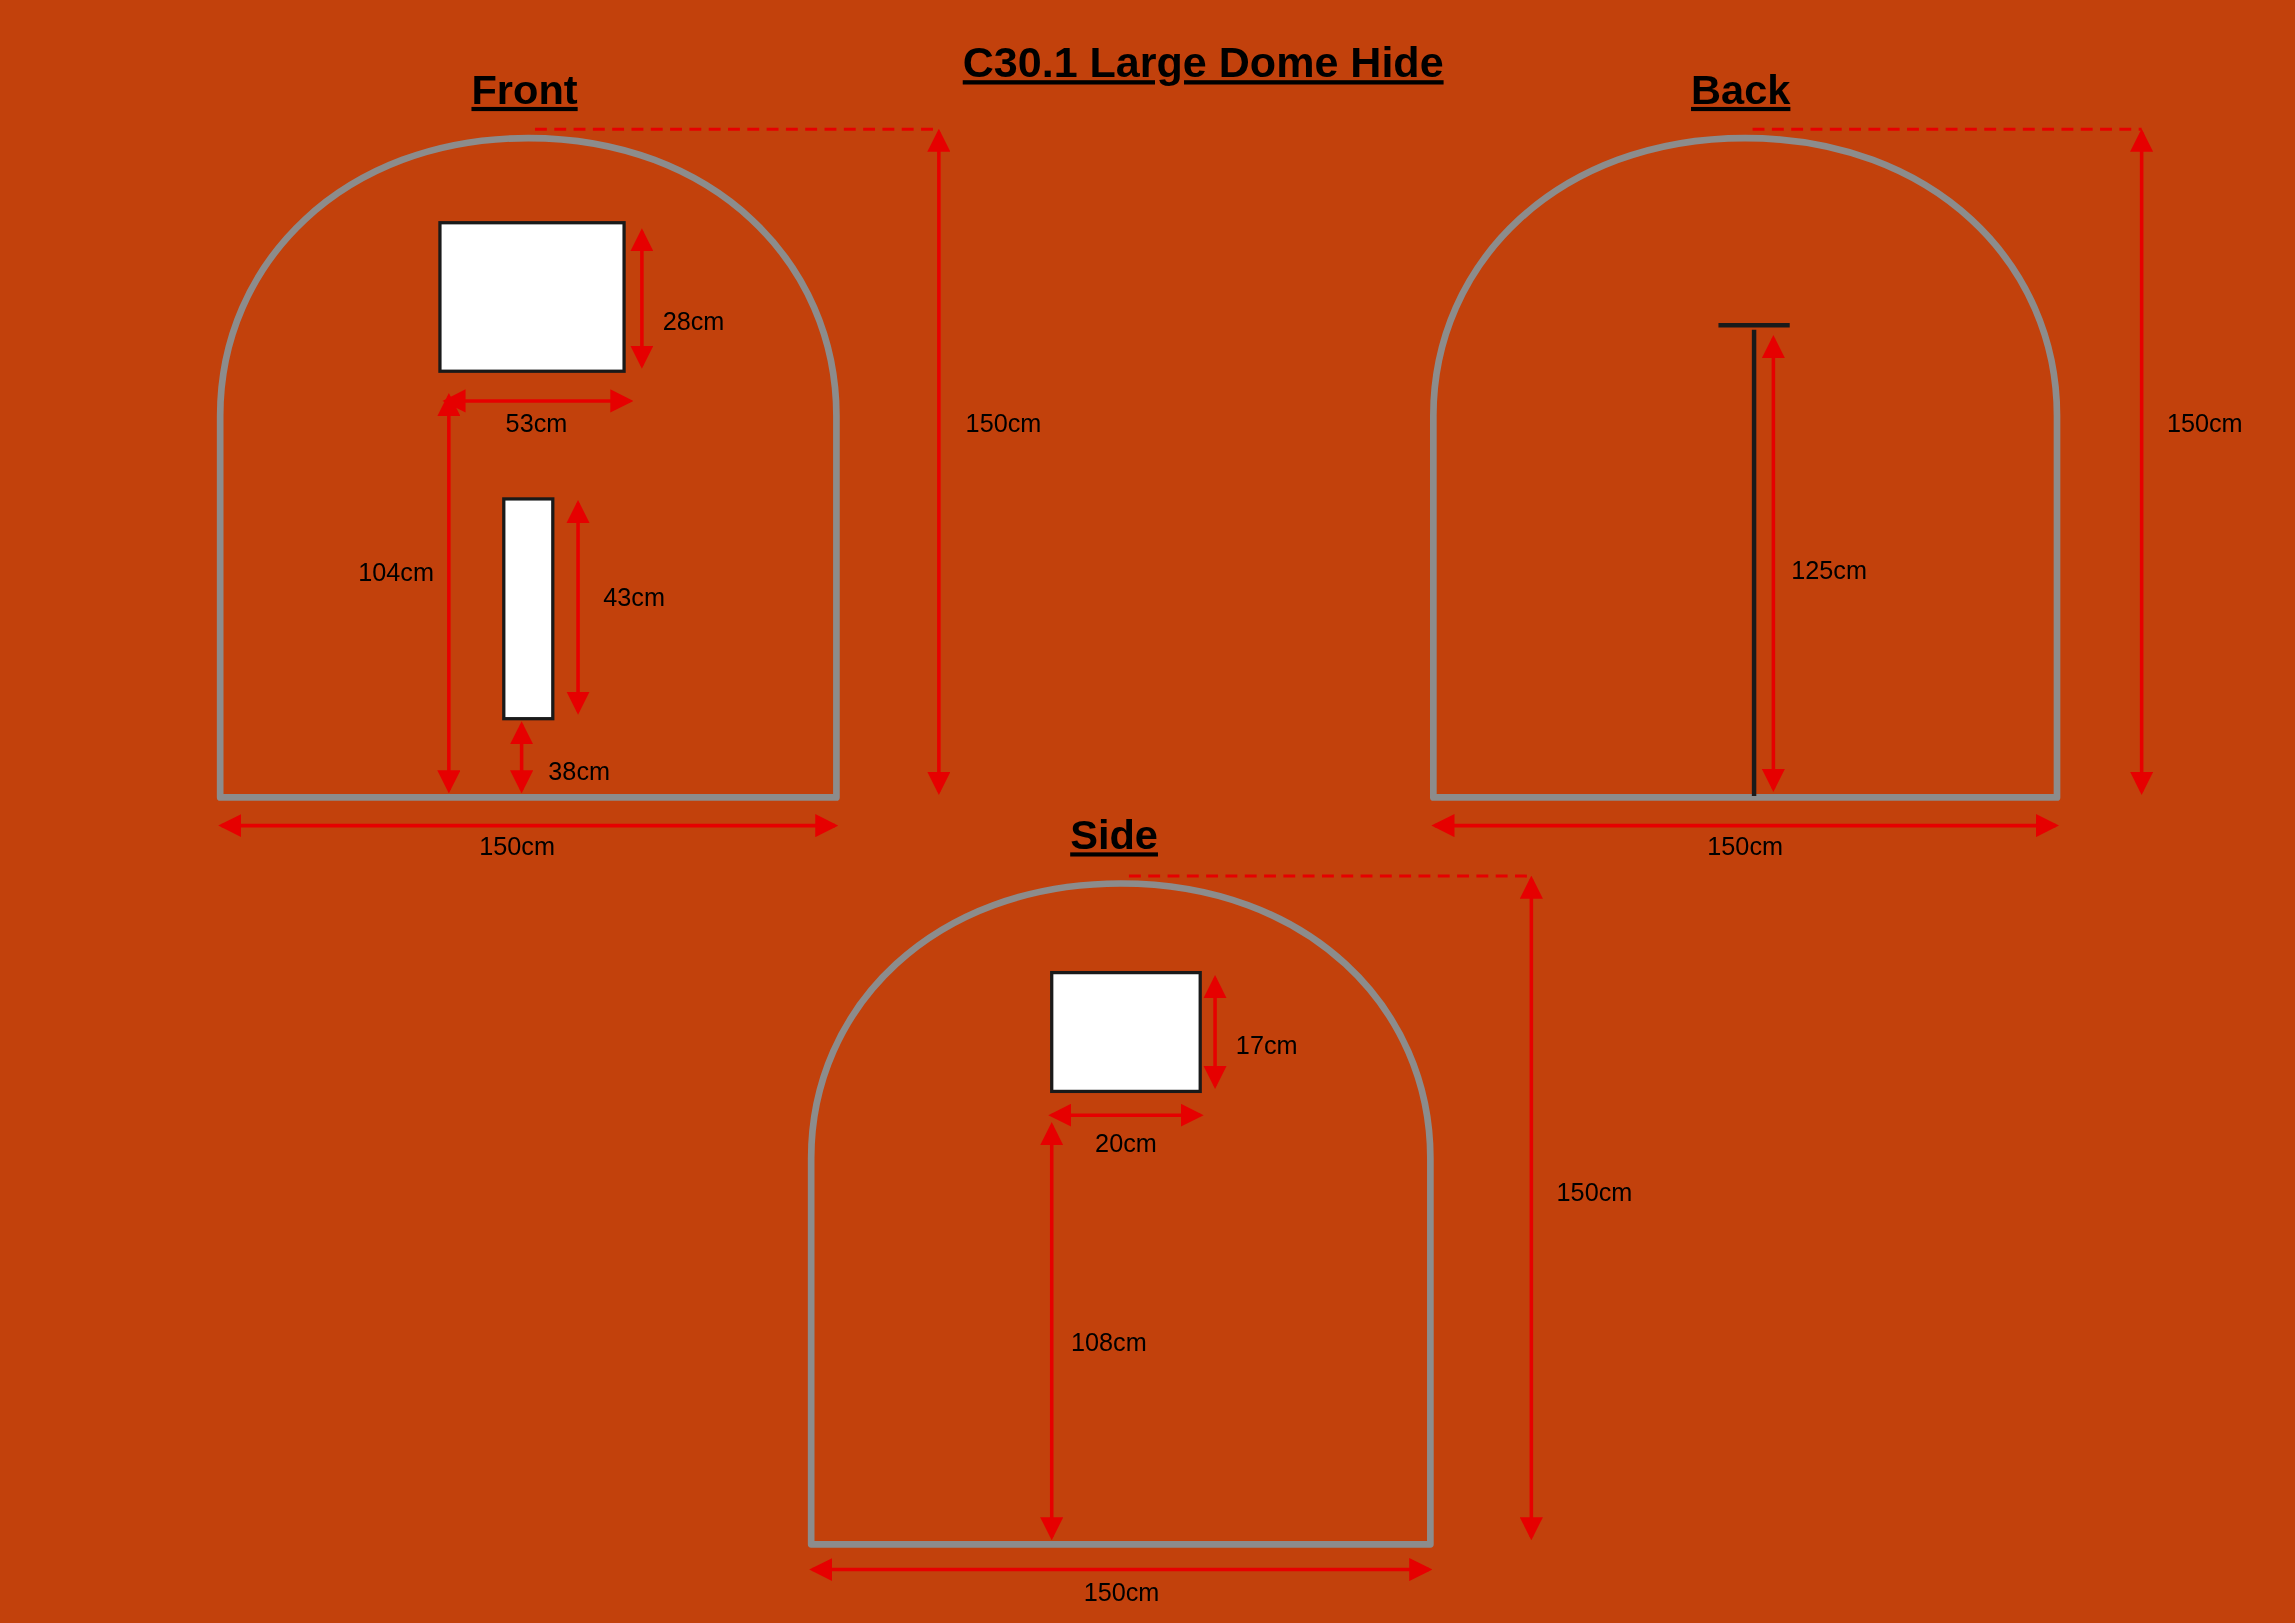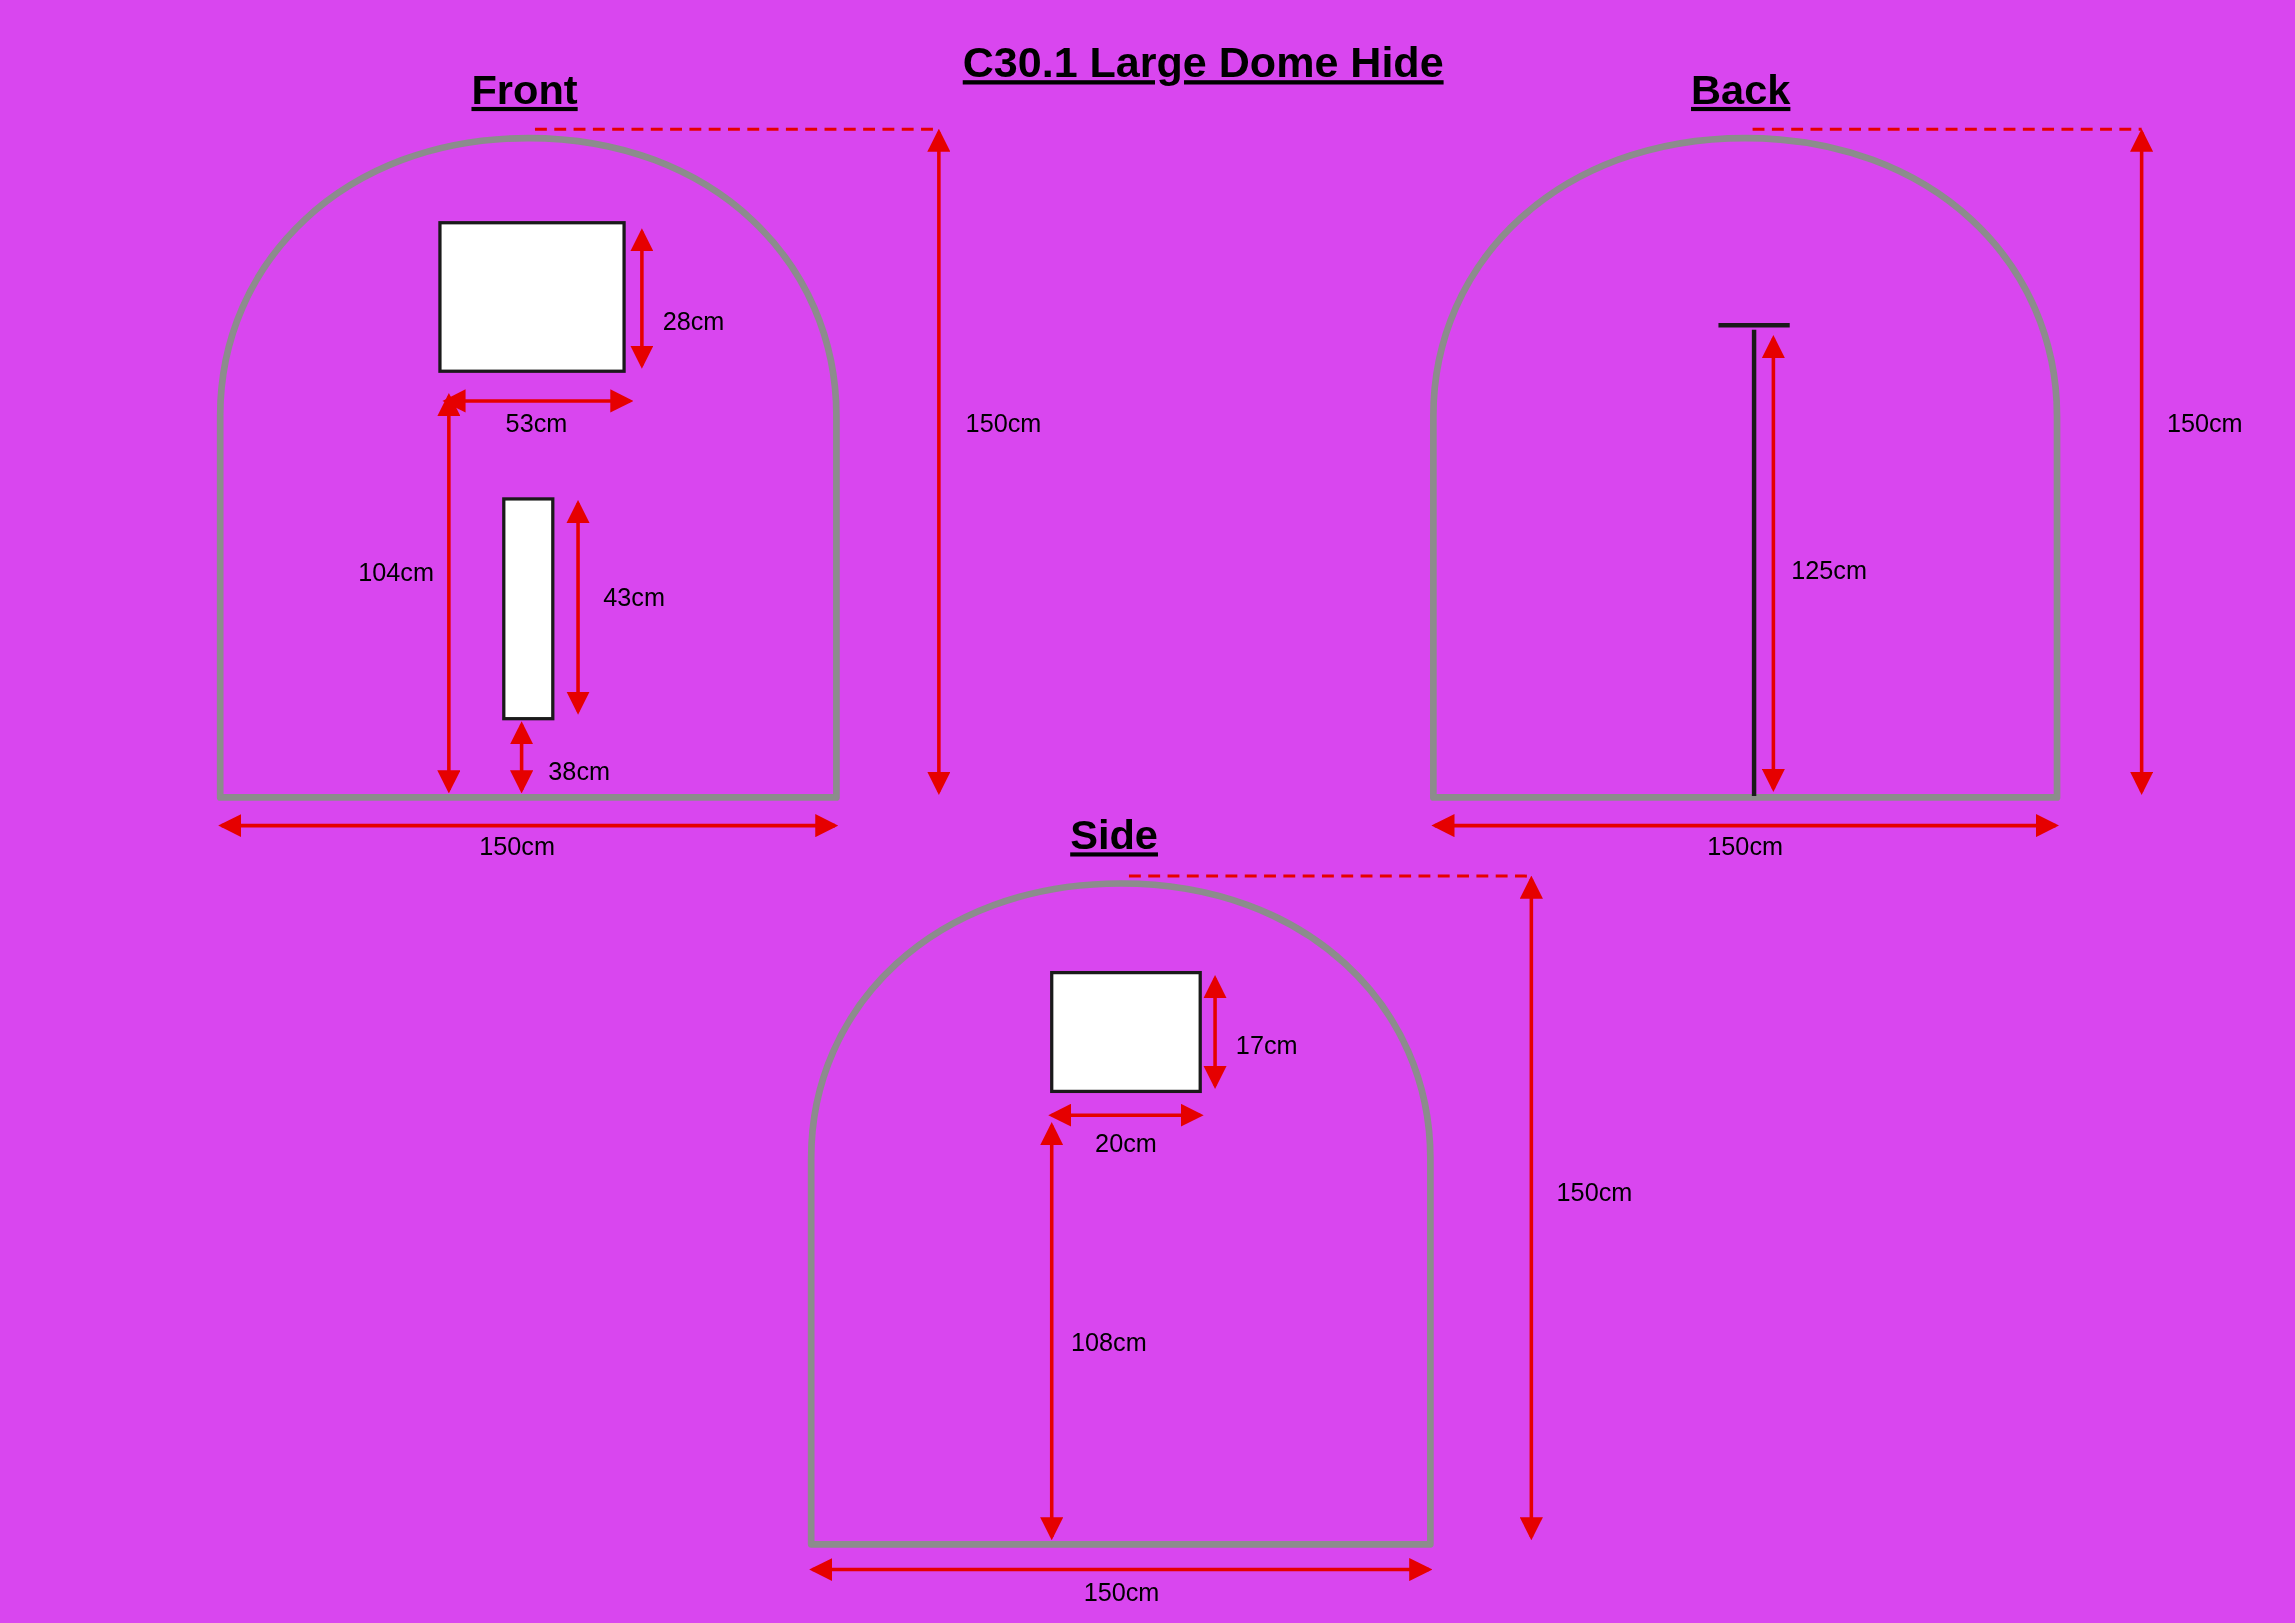--- a/index.html
+++ b/index.html
@@ -1,20 +1,20 @@
 <!DOCTYPE html>
 <html style="font-size:10.5px"><head>
 <meta charset="utf-8">
 <style>
   html, body { margin: 0; padding: 0; background: #ffffff; }
   .canvas {
     position: relative;
     width: 2295px;
     height: 1623px;
-    background: #d946ef;
+    background: #c2410c;
     font-family: "Liberation Sans", sans-serif;
   }
   svg { display: block; width: 100%; height: 100%; }
 
   .dome {
     fill: none;
     stroke: #8c8c8c;
     stroke-width: 4.5;
     stroke-linejoin: round;
   }

